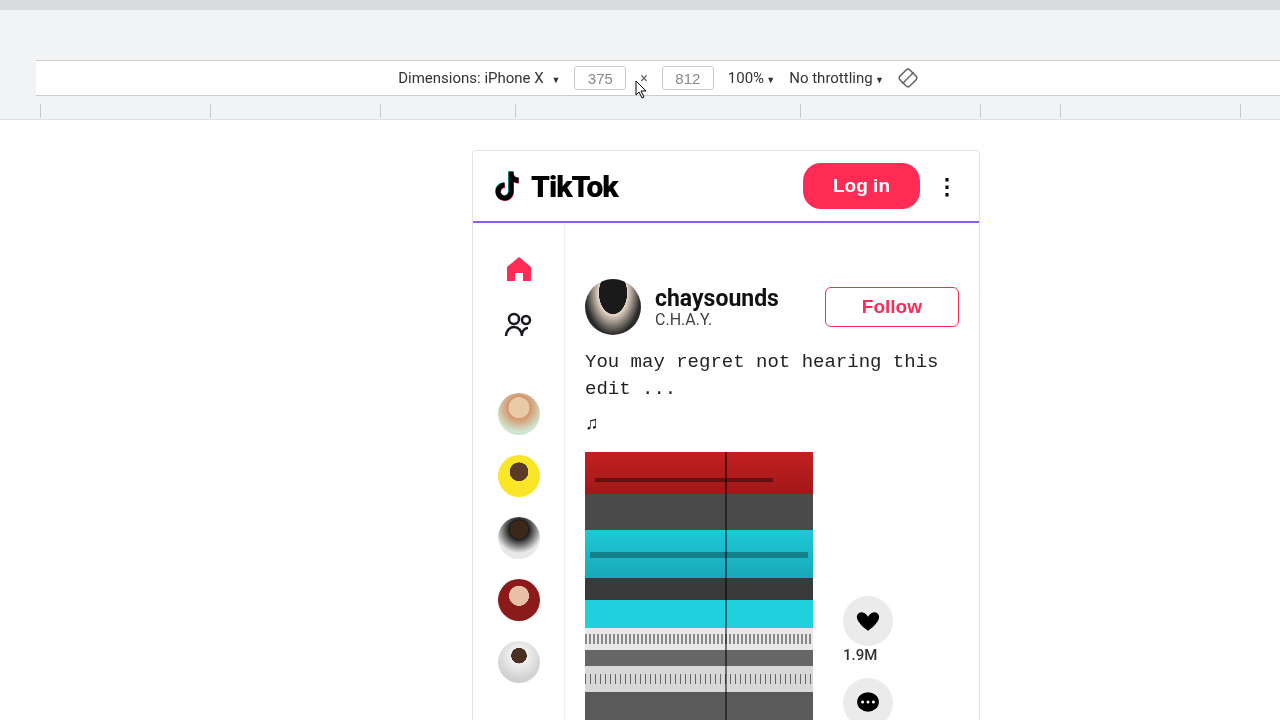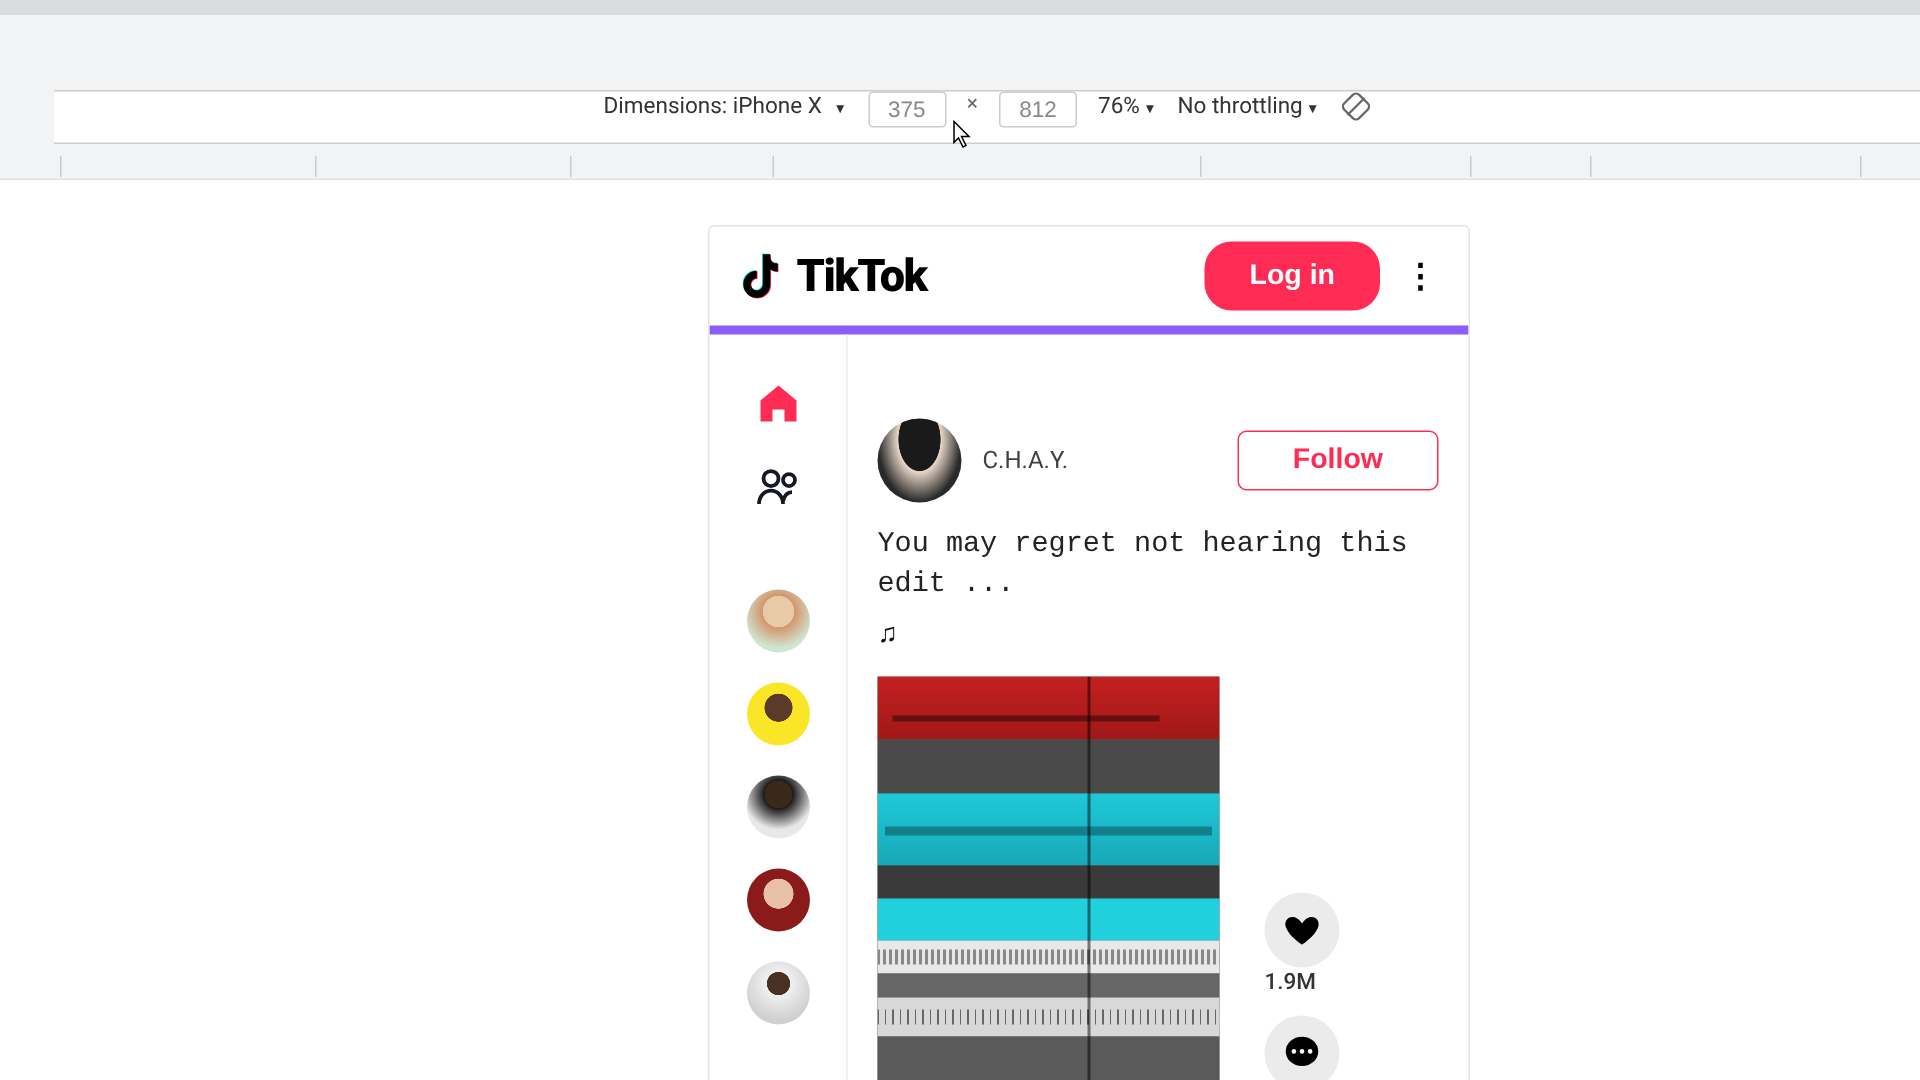--- a/index.html
+++ b/index.html
@@ -1,39 +1,39 @@
 <!DOCTYPE html>
 <html><head>
 <meta charset="utf-8">
 <style>
 * { margin: 0; padding: 0; box-sizing: border-box; }
 body { font-family: -apple-system, BlinkMacSystemFont, "Segoe UI", Roboto, Helvetica, Arial, sans-serif; background: #f1f3f4; width: 1280px; height: 720px; overflow: hidden; }
 
 .top-gray-bar { height: 10px; background: #d8dcde; }
 .top-light-bar { height: 50px; background: #f1f3f4; }
 
-.devtools-toolbar { height: 36px; background: #fff; border-top: 1px solid #ccc; border-bottom: 1px solid #ccc; display: flex; align-items: flex-start; justify-content: center; gap: 14px; font-size: 15px; color: #333; margin-left: 36px; }
+.devtools-toolbar { height: 36px; background: #fff; border-top: 1px solid #ccc; border-bottom: 1px solid #ccc; display: flex; align-items: center; justify-content: center; gap: 14px; font-size: 15px; color: #333; margin-left: 36px; }
 .dim-label { cursor: pointer; }
 .dim-label .caret::after { content: "▼"; font-size: 9px; margin-left: 4px; }
 .dim-input { width: 52px; height: 24px; border: 1px solid #ccc; border-radius: 3px; text-align: center; color: #888; font-size: 15px; padding: 0; }
 .dim-x { color: #666; font-size: 14px; }
 .zoom { cursor: pointer; }
 .zoom::after { content: " ▼"; font-size: 9px; }
 .throttle { cursor: pointer; }
 .throttle::after { content: " ▼"; font-size: 9px; }
 .rotate-icon svg { display: block; }
 
 .ruler-bar { height: 24px; background: #f1f3f4; border-bottom: 1px solid #e0e0e0; position: relative; }
 .ruler-bar .tick { position: absolute; top: 8px; width: 1px; height: 14px; background: #c7cbce; }
 
 .canvas { background: #fff; height: calc(720px - 10px - 50px - 36px - 24px); position: relative; }
 
 .device-frame { position: absolute; left: 472px; top: 30px; width: 508px; background: #fff; border: 1px solid #e3e3e3; border-radius: 4px; overflow: hidden; }
 
-.tk-header { height: 72px; display: flex; align-items: center; justify-content: space-between; padding: 0 22px; border-bottom: 6px solid #8b5cf6; }
+.tk-header { height: 72px; display: flex; align-items: center; justify-content: space-between; padding: 0 22px; border-bottom: 2px solid #8b5cf6; }
 .tk-logo { display: flex; align-items: center; gap: 6px; }
 .tk-logo-text { font-weight: 900; font-size: 30px; letter-spacing: -1px; color: #000; }
 .tk-header-right { display: flex; align-items: center; gap: 16px; }
 .login-btn { background: #fe2c55; color: #fff; border: none; border-radius: 18px; padding: 12px 30px; font-size: 19px; font-weight: 700; cursor: pointer; }
 .more-dots { font-size: 22px; font-weight: bold; cursor: pointer; letter-spacing: -1px; }
 
 .tk-body { display: flex; height: 510px; }
 .tk-sidebar { width: 92px; border-right: 1px solid #eee; display: flex; flex-direction: column; align-items: center; padding-top: 28px; gap: 20px; }
 .nav-icon { width: 36px; height: 36px; display: flex; align-items: center; justify-content: center; cursor: pointer; }
 .avatar { width: 42px; height: 42px; border-radius: 50%; cursor: pointer; }
@@ -85,21 +85,21 @@
 <div class="top-light-bar"></div>
 
 <div class="devtools-toolbar">
   <span class="dim-label">
     <span>Dimensions: iPhone X</span>
     <span class="caret"></span>
   </span>
   <input class="dim-input" value="375" style="">
   <span class="dim-x">×</span>
   <input class="dim-input" value="812" style="">
-  <span class="zoom">76%</span>
+  <span class="zoom">100%</span>
   <span class="throttle">No throttling</span>
   <span class="rotate-icon">
     <svg width="20" height="20" viewBox="0 0 20 20">
         <rect x="3" y="3" width="14" height="14" rx="3" fill="none" stroke="#666" stroke-width="1.5" transform="rotate(45 10 10)"></rect>
         <line x1="10" y1="2" x2="10" y2="18" stroke="#666" stroke-width="1.5" transform="rotate(45 10 10)"></line>
       </svg>
   </span>
 </div>
 
 <div class="ruler-bar" id="ruler">
@@ -151,20 +151,21 @@
         <div class="avatar av2"></div>
         <div class="avatar av3"></div>
         <div class="avatar av4"></div>
         <div class="avatar av5"></div>
       </div>
 
       <div class="tk-main">
         <div class="post-head">
           <div class="post-avatar"></div>
           <div class="post-user">
+            <div class="post-username">chaysounds</div>
             <div class="post-displayname">C.H.A.Y.</div>
           </div>
           <button class="follow-btn">Follow</button>
         </div>
         <div class="post-caption">You may regret not hearing this edit ...</div>
         <div class="post-music">
           <span class="note">♫</span>
         </div>
         <div class="post-content">
           <div class="video-thumb">

